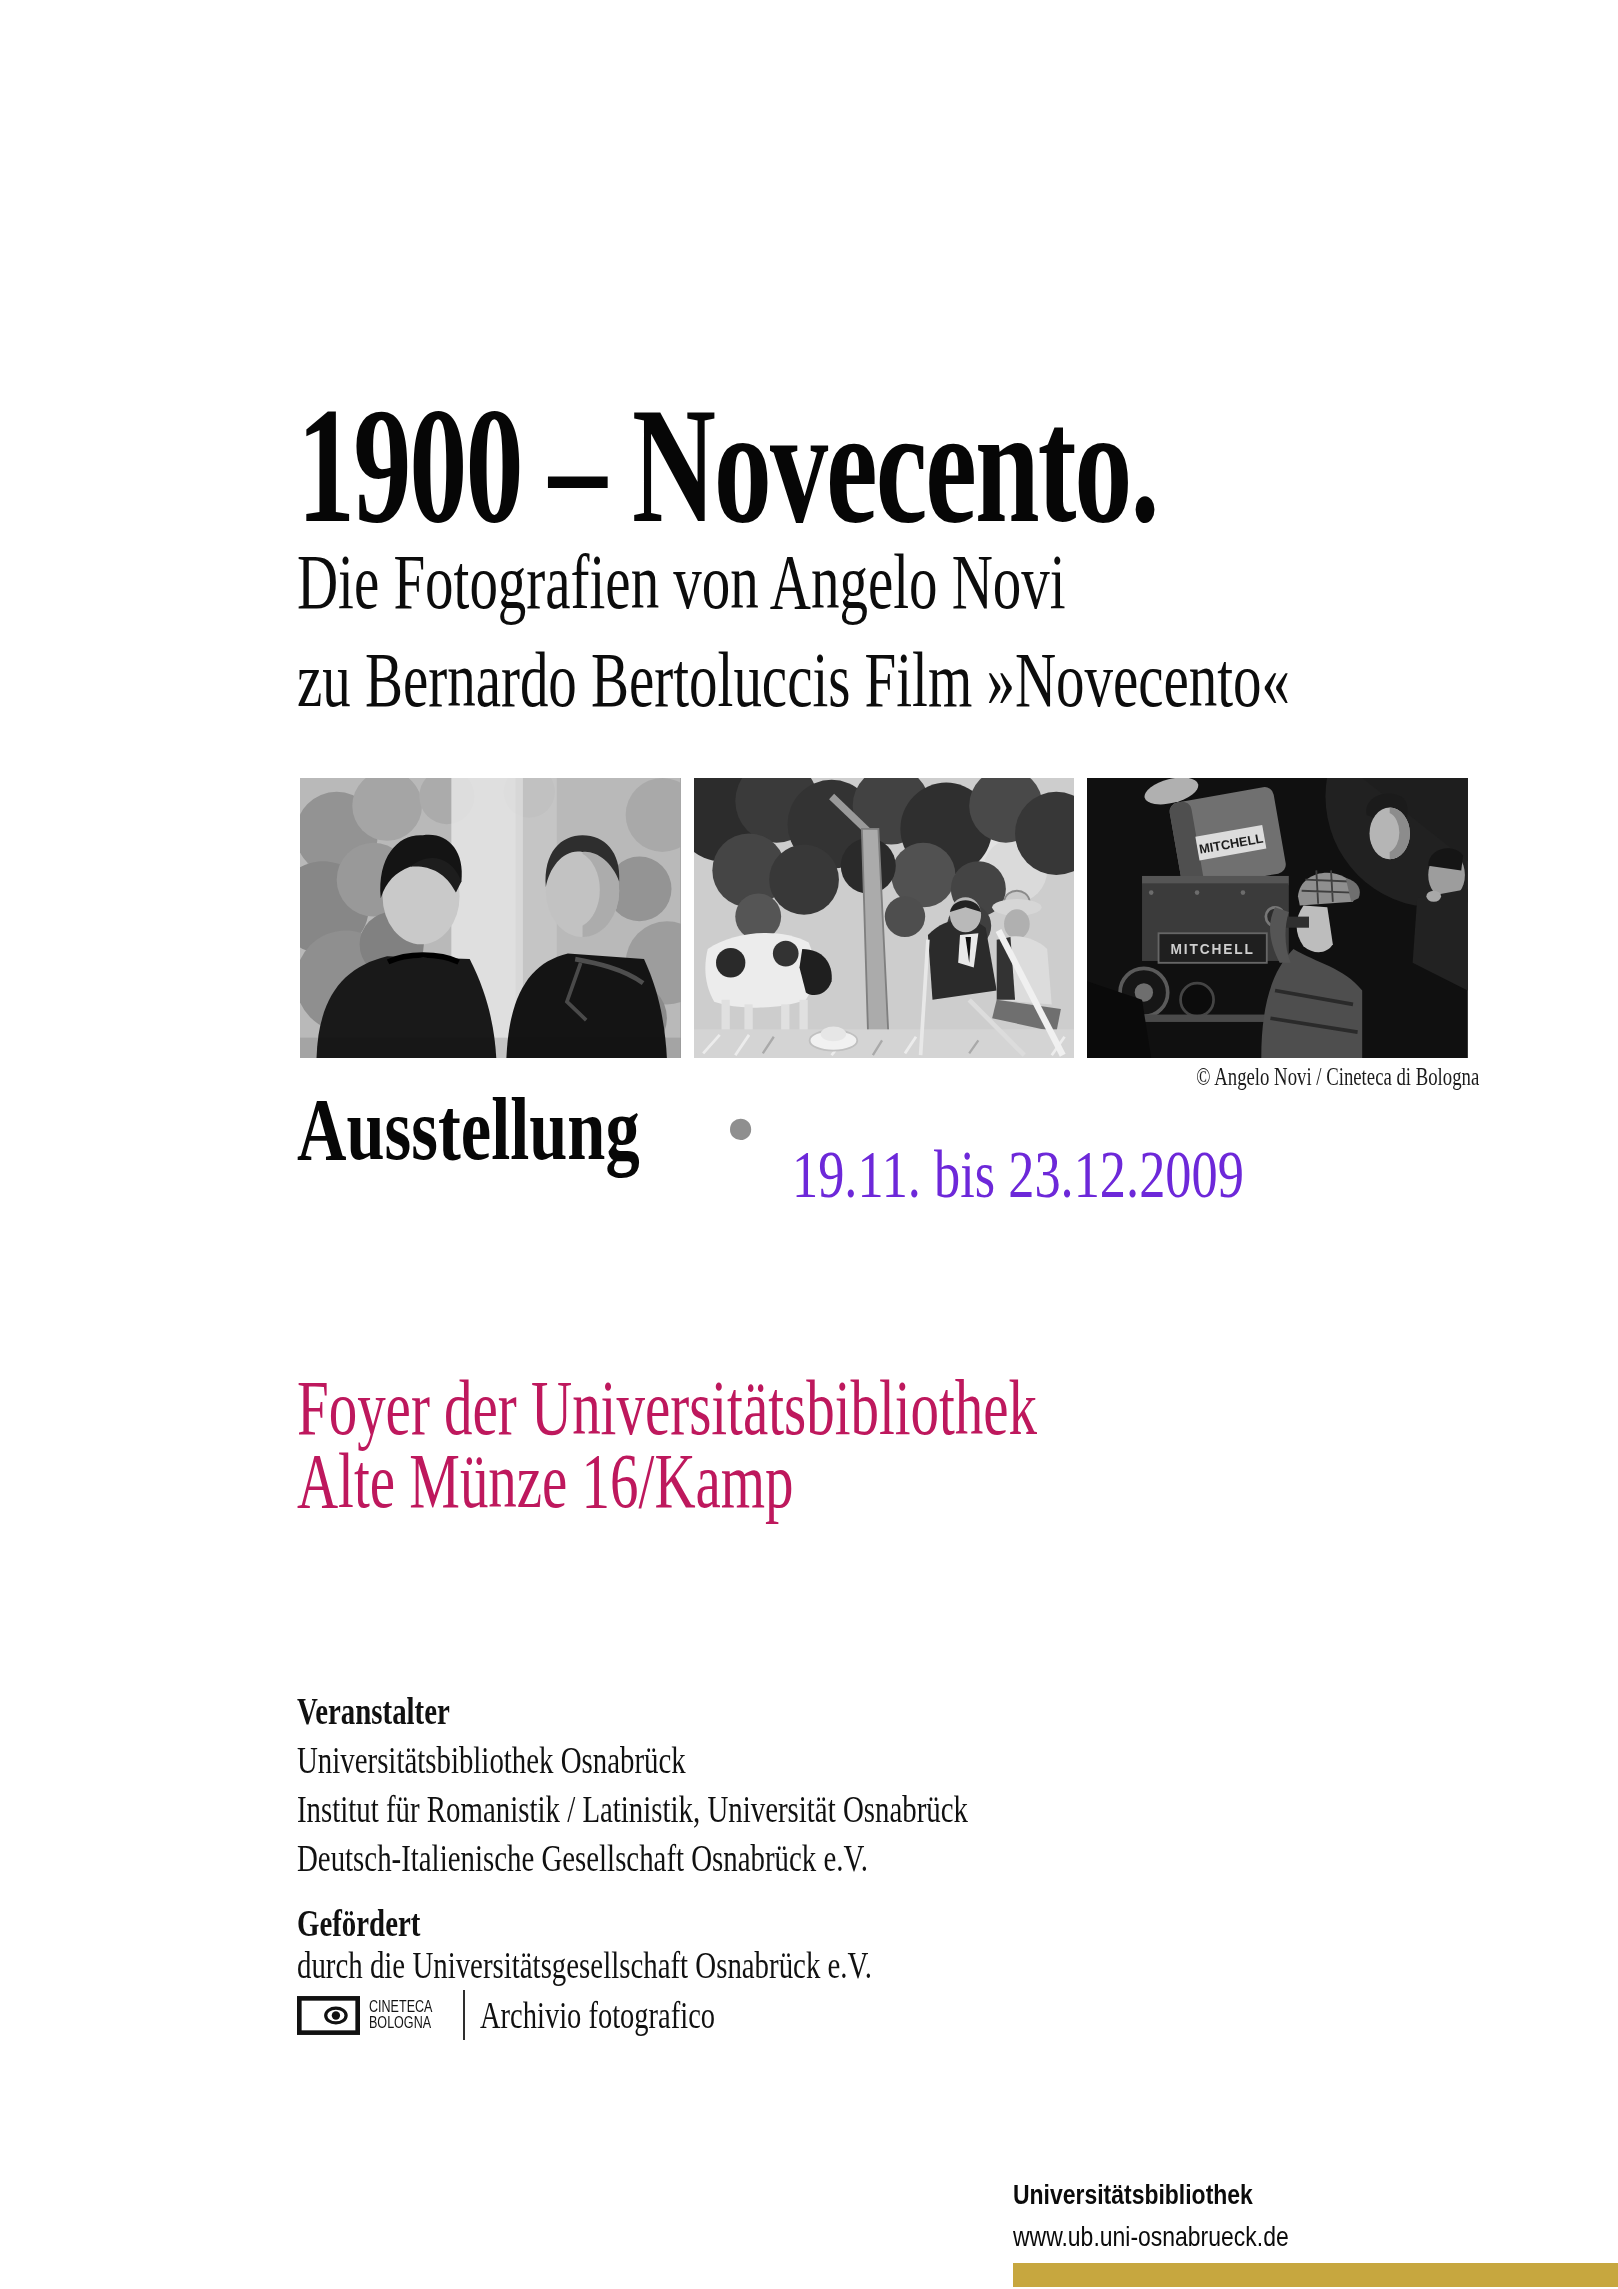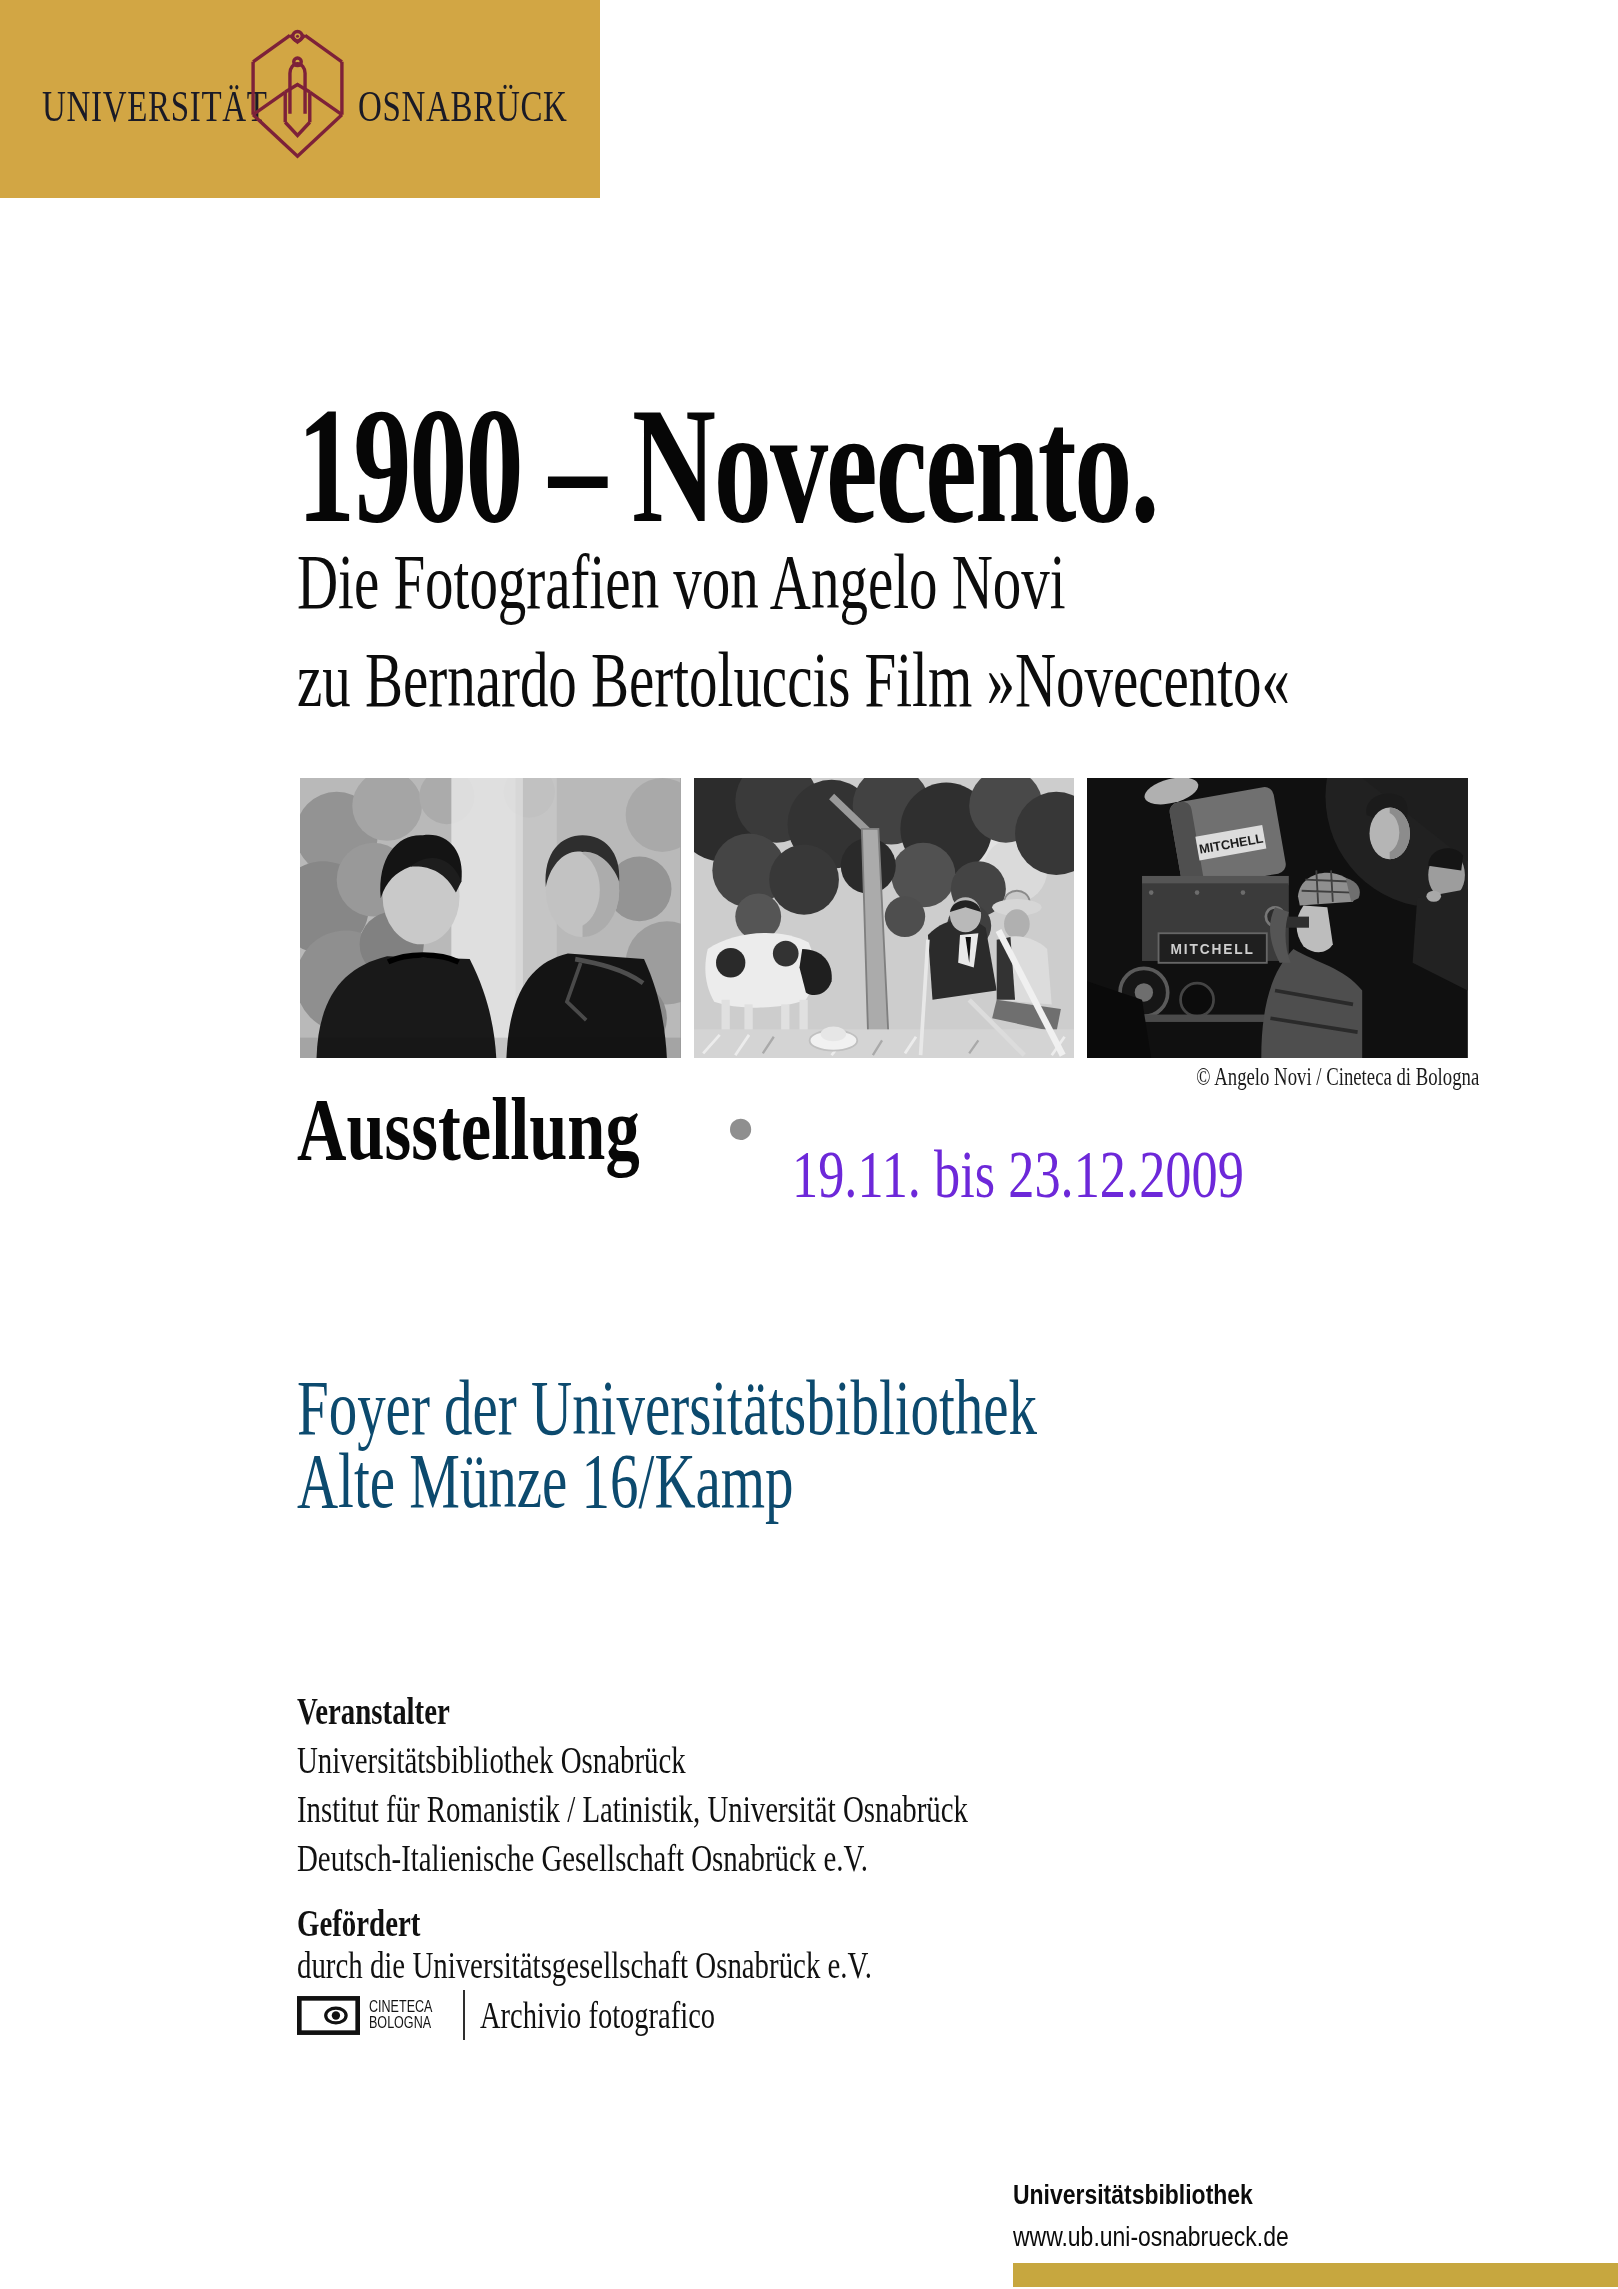--- a/index.html
+++ b/index.html
@@ -28,21 +28,21 @@
   .photo{flex:1 1 0;height:280px;overflow:hidden;background:#888;}
   .photo svg{display:block;width:100%;height:100%;}
   .credit{right:140px;top:1063px;font-size:25px;color:#1b1b1b;text-align:left;}
 
   
   .exh-label{left:297px;top:1085px;font-size:89px;font-weight:bold;line-height:1;color:#070707;}
   .exh-bullet{left:725px;top:1085px;font-size:89px;line-height:1;color:#8f8f8f;}
   .exh-dates{left:792px;top:1140px;font-size:68px;line-height:1;color:#6d28d9;}
 
   
-  .venue{left:297px;top:1371px;font-size:78px;line-height:73px;color:#0c4a6e;}
+  .venue{left:297px;top:1371px;font-size:78px;line-height:73px;color:#be185d;}
 
   
   .smallblock{left:297px;font-size:37px;line-height:49px;color:#111;}
   .organizer{top:1687px;}
   .funding{top:1903px;line-height:42px;}
   .bold{font-weight:bold;}
 
   
   .logorow{left:297px;top:1990px;display:flex;align-items:center;height:50px;}
   .cineteca-box{width:63px;height:39px;}
@@ -54,41 +54,20 @@
   
   .footer-text{left:1013px;top:2174px;font-family:"Liberation Sans",sans-serif;font-size:28px;
                line-height:42px;color:#0b0b0b;}
   .footer-bar{left:1013px;top:2263px;width:605px;height:24px;background:#C7A73F;}
 </style>
 </head>
 <body>
 
 <div class="poster">
 
-  <div class="abs banner" style="background: rgb(210, 166, 68);">
-    <div class="abs banner-word uni-word">
-      <span class="sq sq75">UNIVERSITÄT</span>
-    </div>
-    <svg class="abs emblem" width="105" height="137" viewBox="0 0 110 145">
-      <g fill="none" stroke="#7D2139" stroke-width="3.6">
-        <circle cx="55" cy="13" r="5"></circle>
-        <circle cx="55" cy="13" r="1.6" fill="#7D2139" stroke="none"></circle>
-        <path d="M8,40 L47,12 M102,40 L63,12 M47,12 L55,19 L63,12"></path>
-        <path d="M8,40 L8,96 M102,40 L102,96"></path>
-        <path d="M8,96 L55,140 L102,96"></path>
-        <path d="M8,96 L42,72 M102,96 L68,72"></path>
-        <path d="M42,72 L42,104 M68,72 L68,104 M42,104 L55,118 L68,104 M42,72 L55,64 L68,72"></path>
-        <path d="M47,95 L47,52 A8,10 0 0 1 63,52 L63,95"></path>
-        <circle cx="55" cy="40" r="4"></circle>
-      </g>
-    </svg>
-    <div class="abs banner-word osna-word">
-      <span class="sq sq75">OSNABRÜCK</span>
-    </div>
-  </div>
 
   <div class="abs title">
     <span class="sq sq70">1900 – Novecento.</span>
   </div>
   <div class="abs subtitle">
     <div>
       <span class="sq sq73">Die Fotografien von Angelo Novi</span>
     </div>
     <div>
       <span class="sq sq73">zu Bernardo Bertoluccis Film »Novecento«</span>

